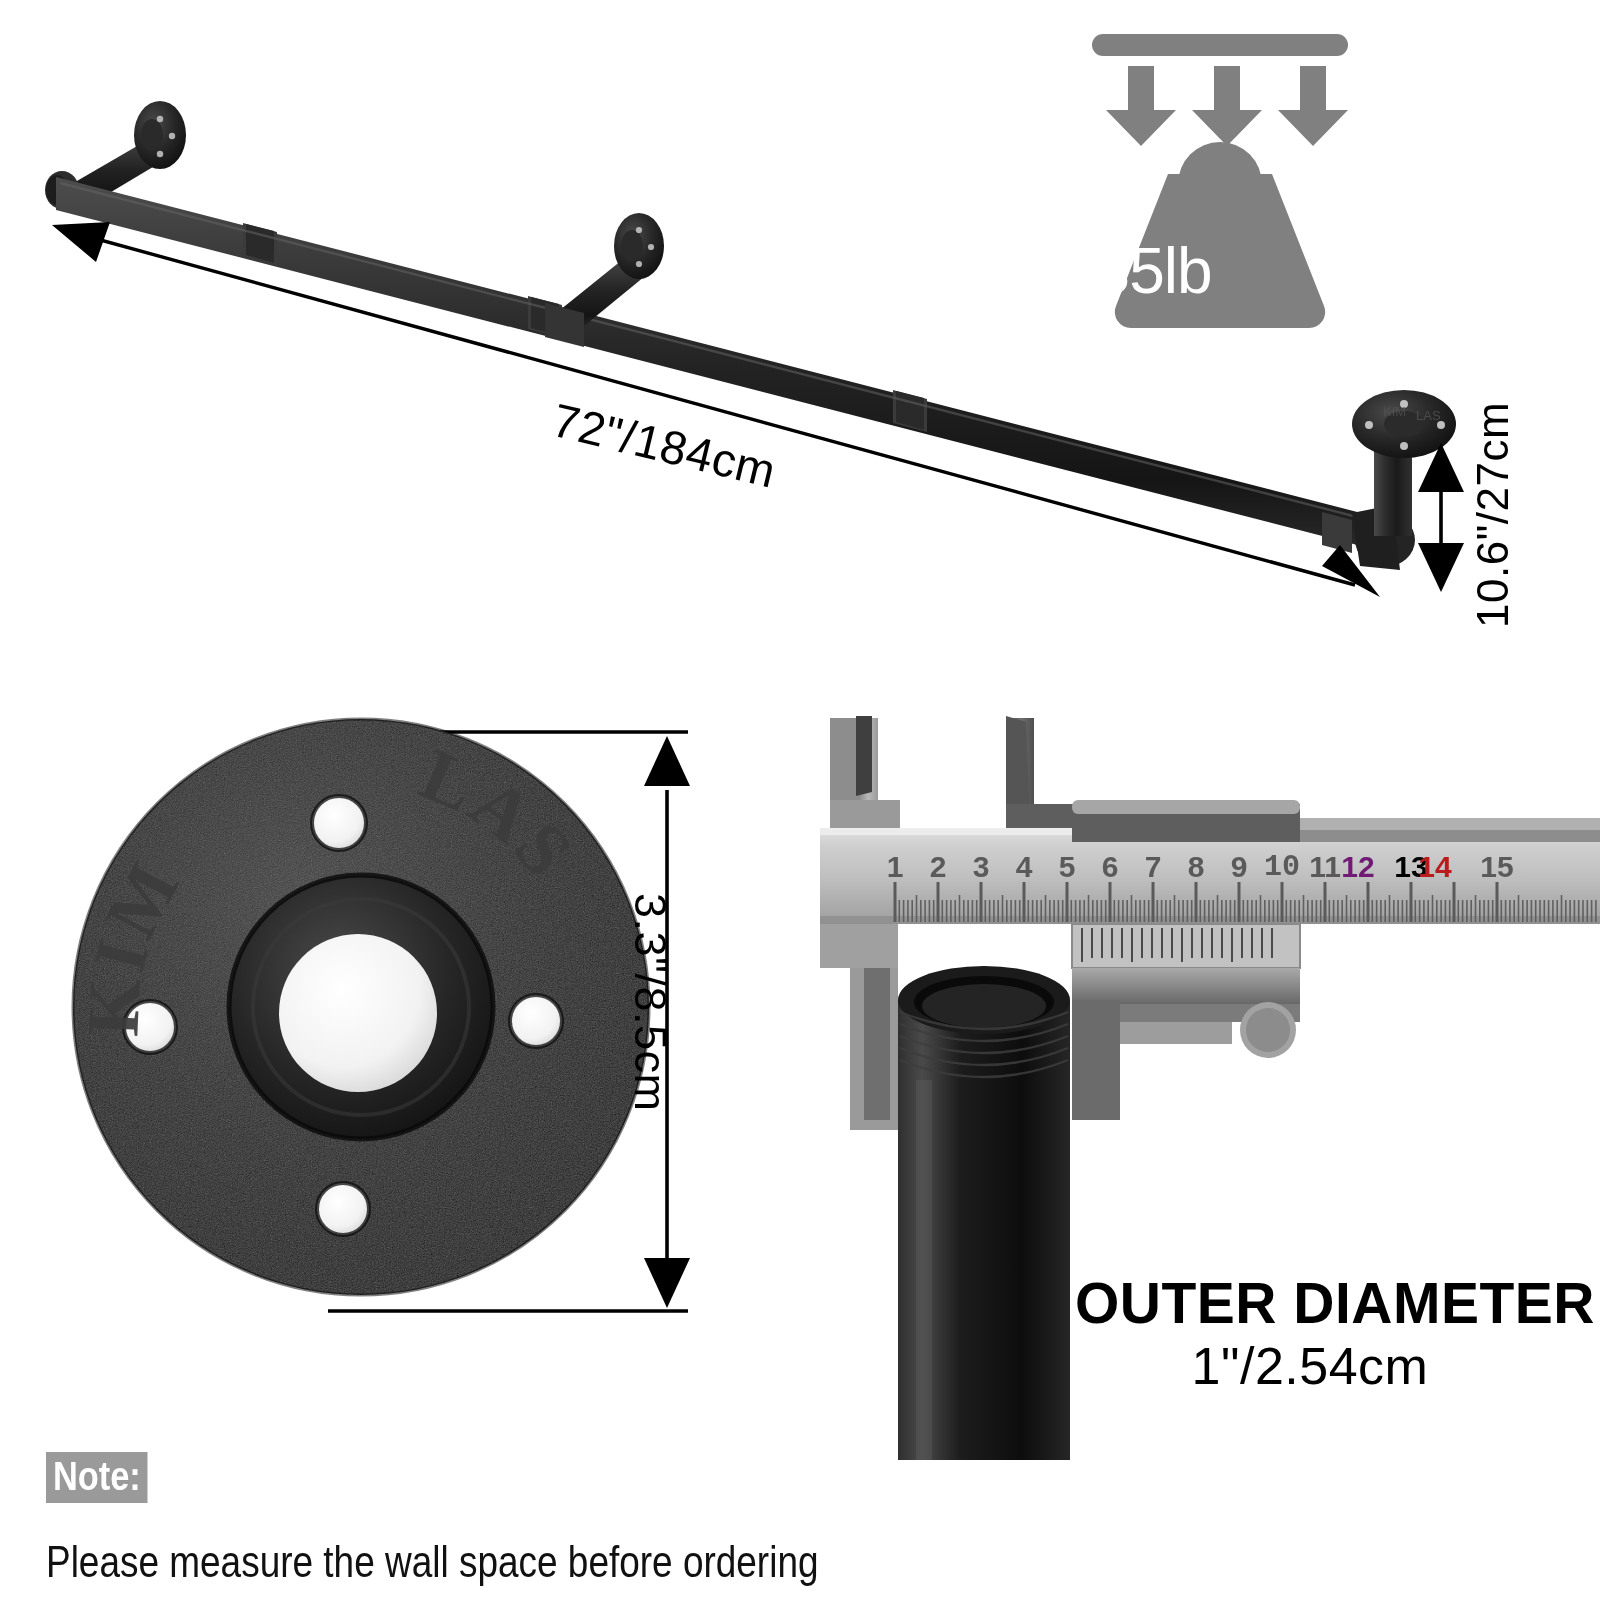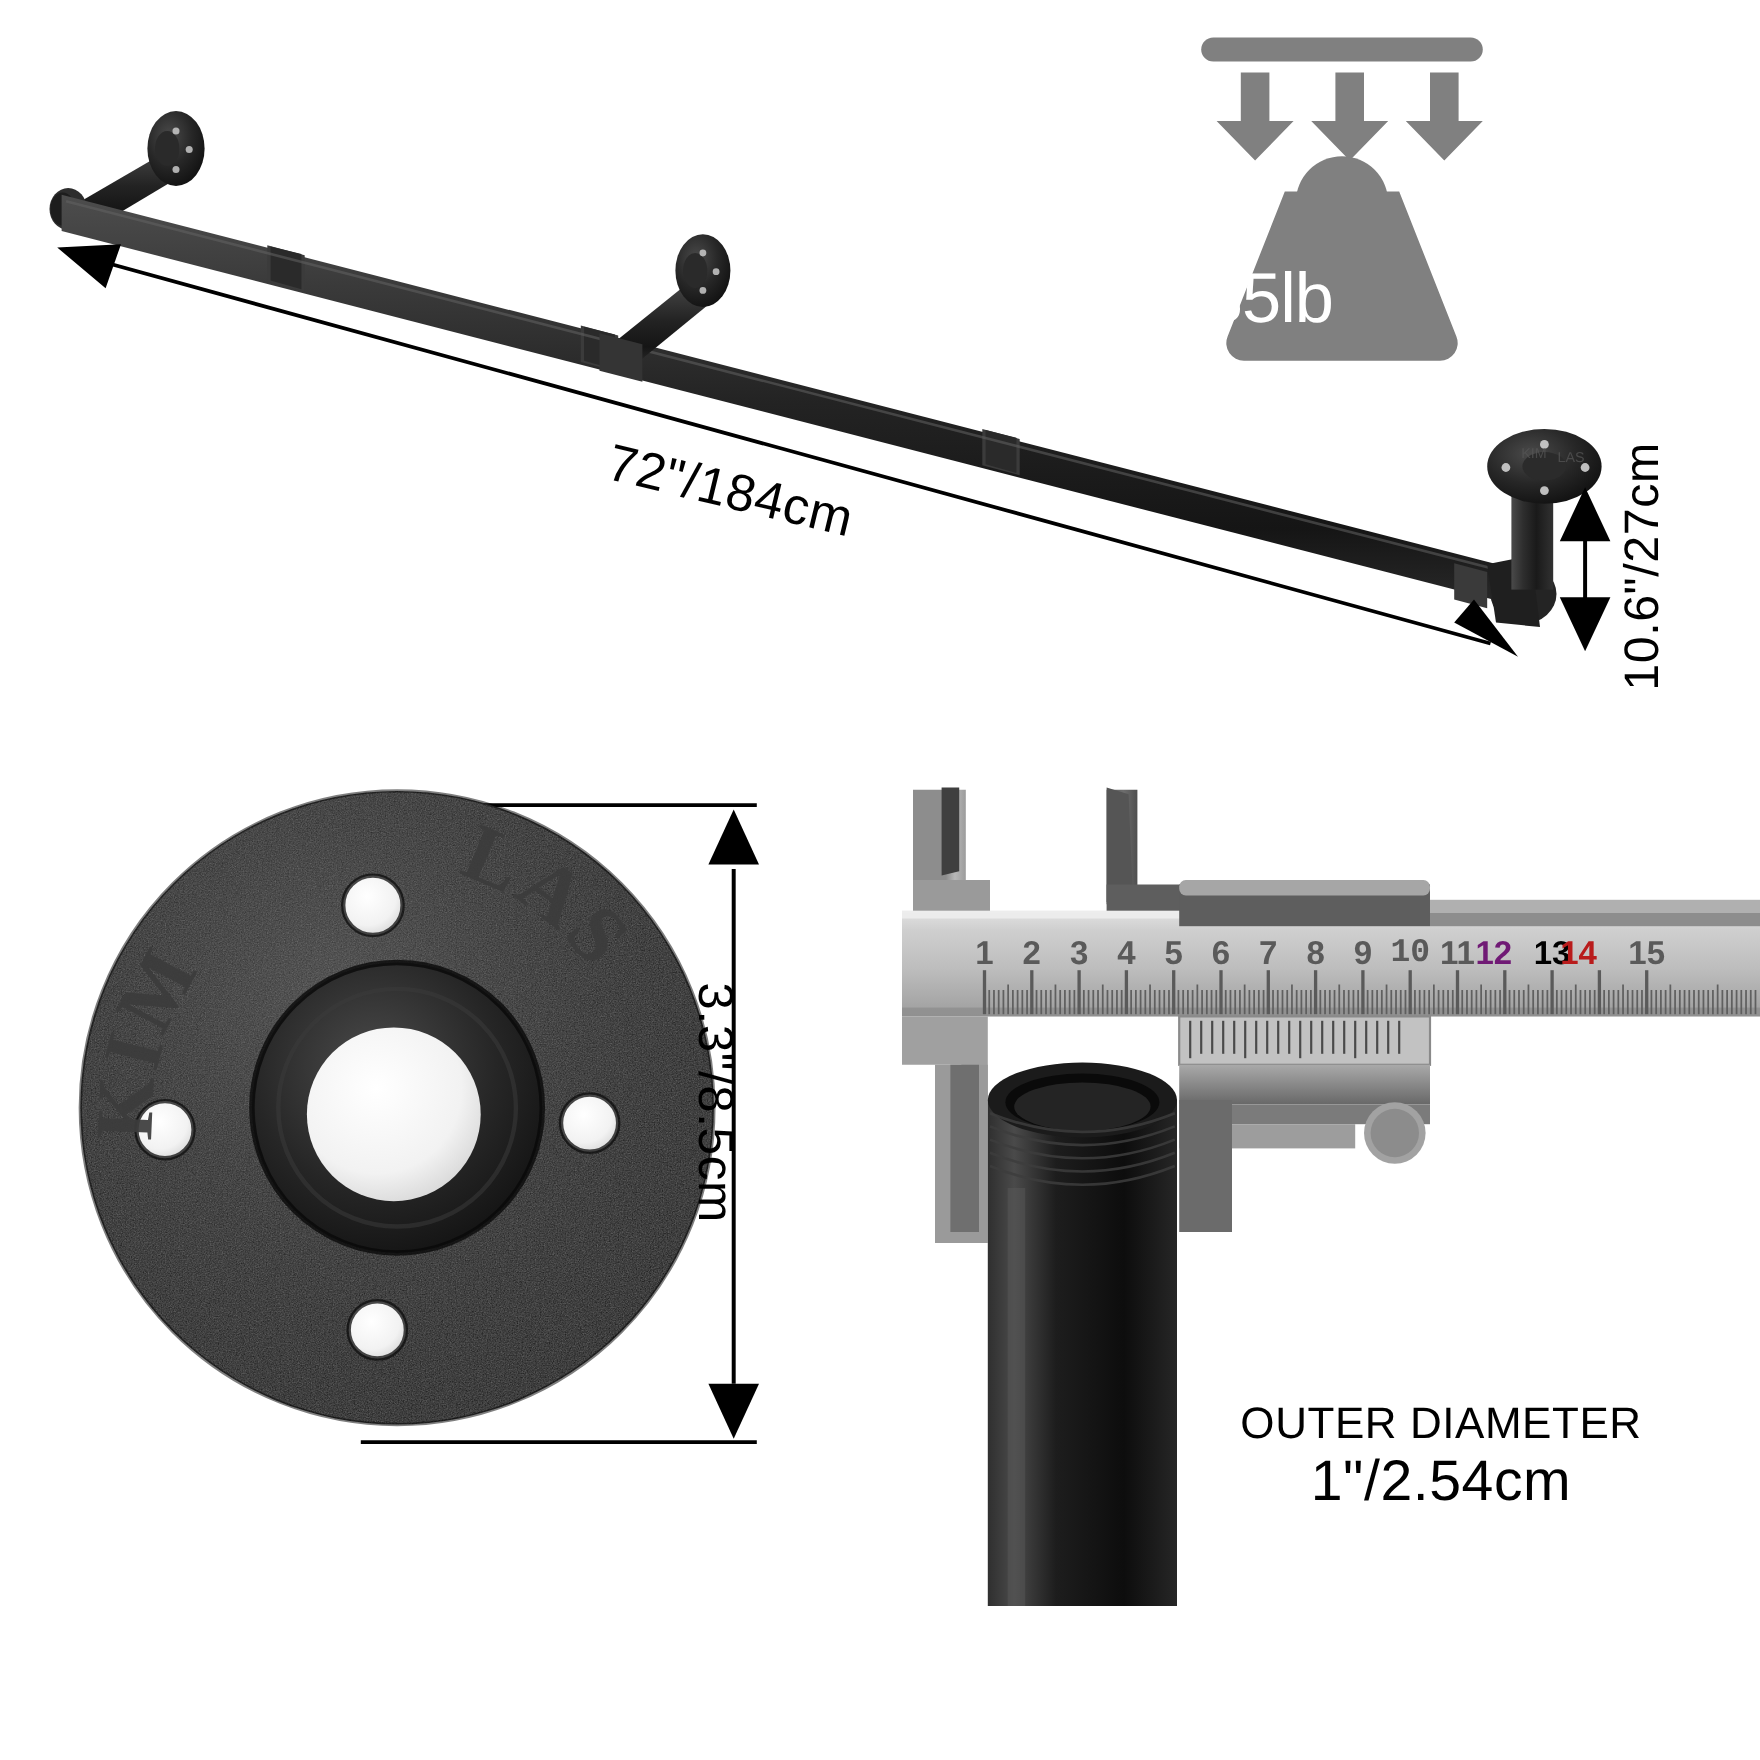--- a/index.html
+++ b/index.html
@@ -87,24 +87,25 @@
   }
 
   
   #od-caption {
     left: 1075px;
     top: 1272px;
     width: 470px;
     text-align: center;
   }
   #od-caption .od-title {
-    font-size: 40px;
+    font-size: 57px;
     line-height: 1.12;
     letter-spacing: 0.5px;
     white-space: nowrap;
+    font-weight: bold;
   }
   #od-caption .od-value {
     font-size: 52px;
     line-height: 1.18;
     letter-spacing: 0.5px;
   }
 
   
   #note-block {
     left: 46px;
@@ -630,14 +631,18 @@
       </g>
     </svg>
     <div id="weight-value">135lb</div>
   </div>
 
   <div class="abs" id="od-caption">
     <div class="od-title">OUTER DIAMETER</div>
     <div class="od-value">1"/2.54cm</div>
   </div>
 
+  <div class="abs" id="note-block">
+    <div id="note-title">Note:</div>
+    <div id="note-text">Please measure the wall space before ordering</div>
+  </div>
 
 </div>
 
 </body></html>

